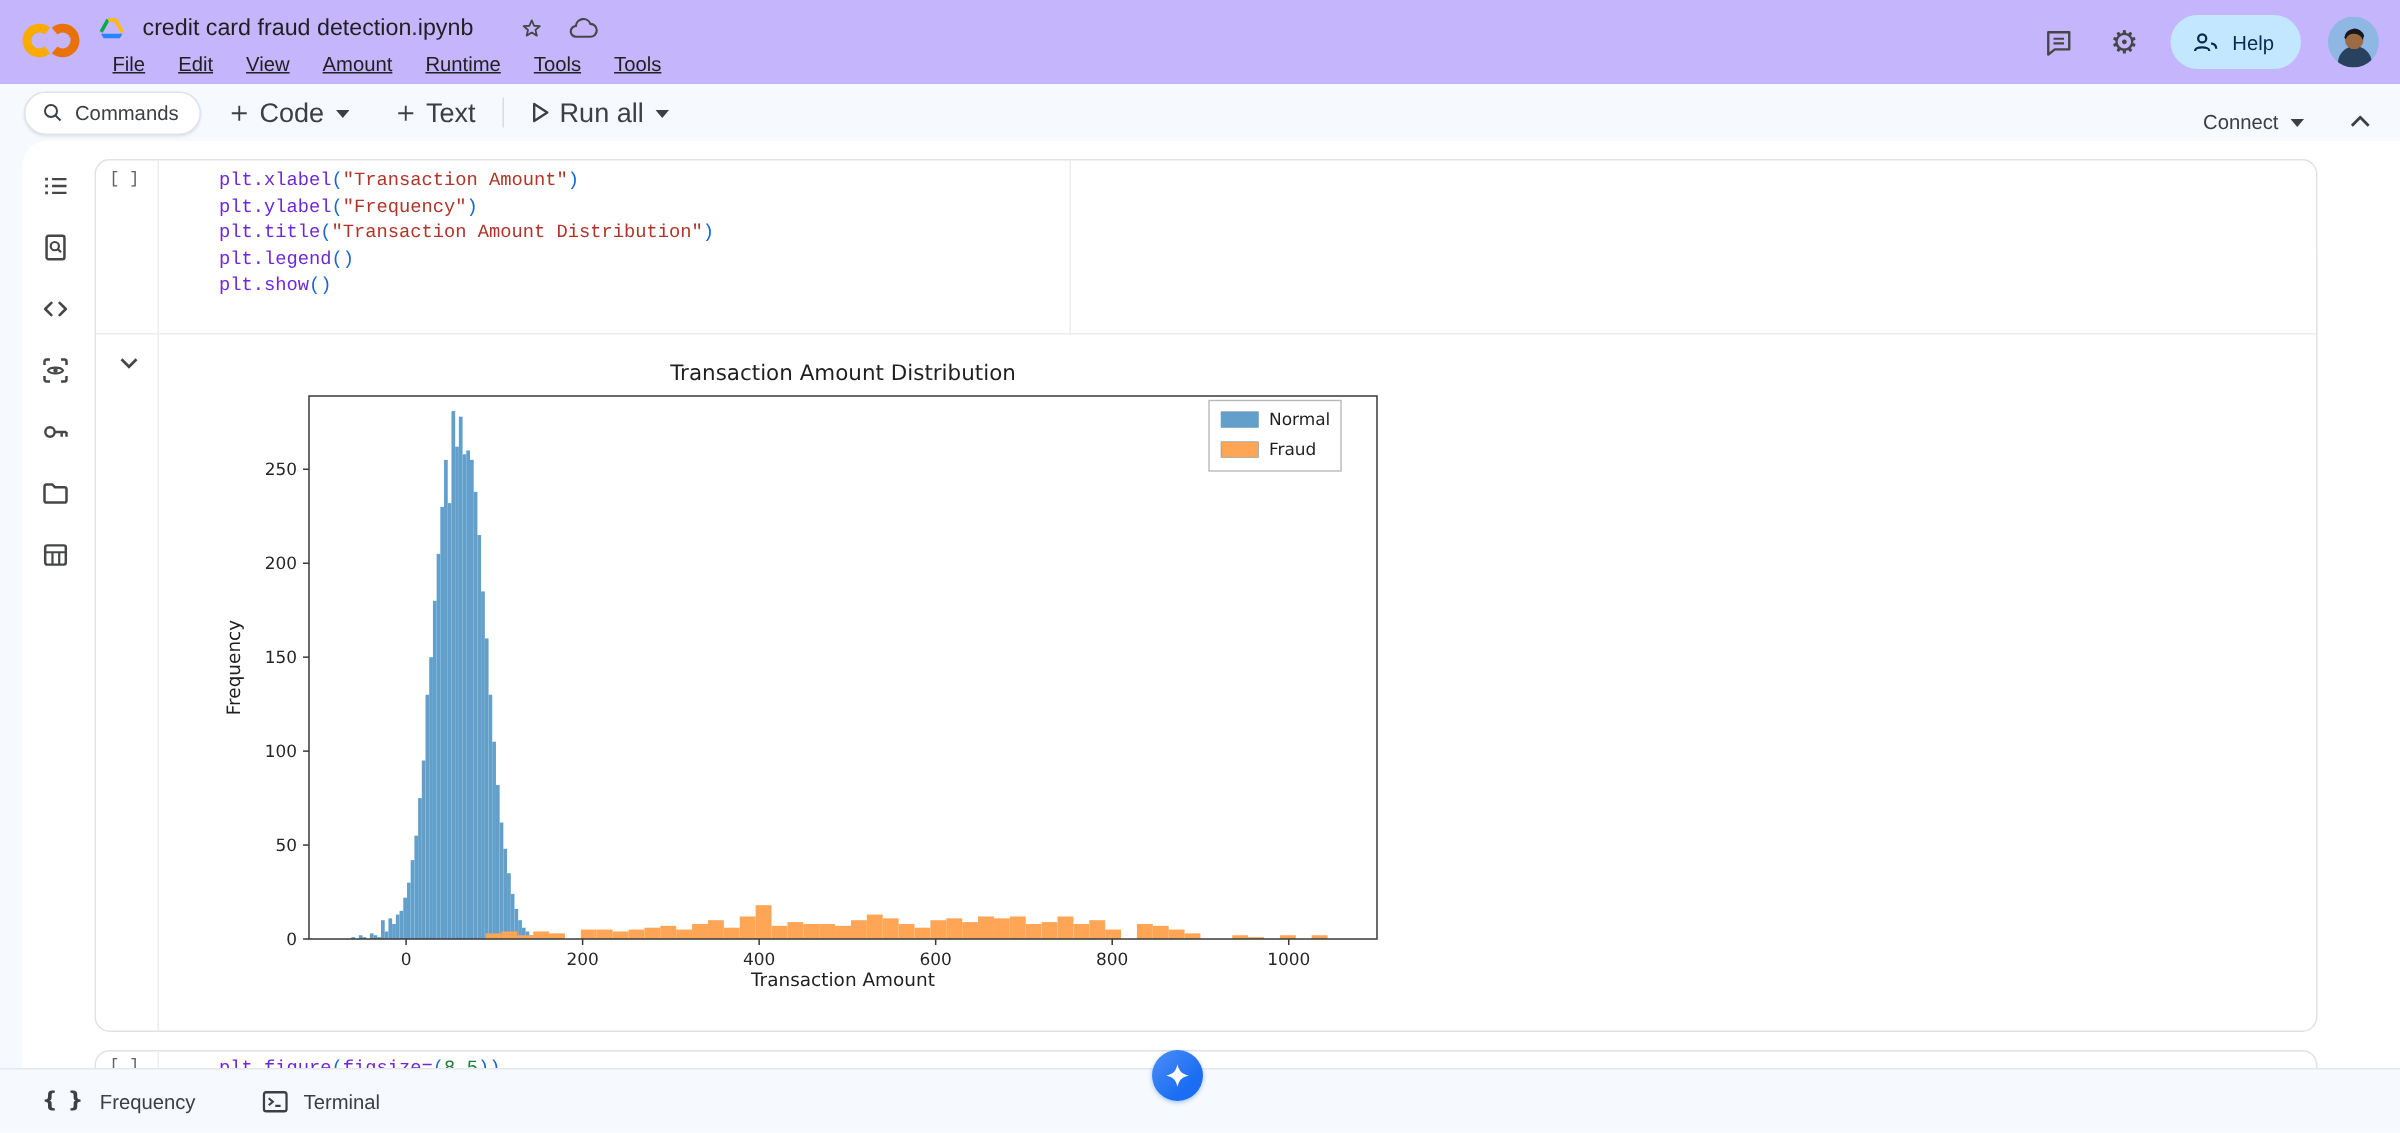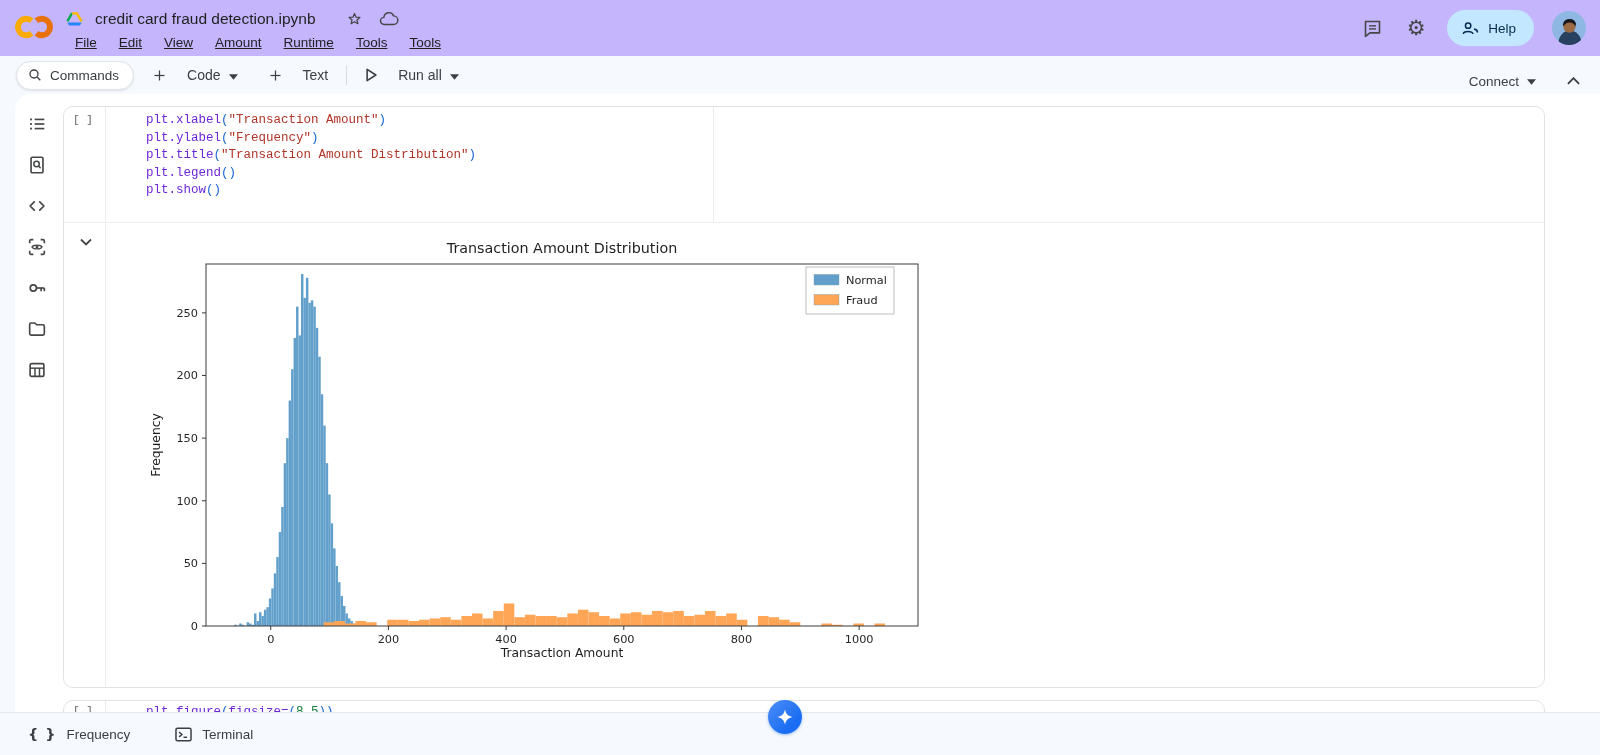--- a/index.html
+++ b/index.html
@@ -15,21 +15,21 @@
   .menu-item { font-size:13.5px; color:#1f1f1f; padding:2px 9px; border-radius:4px; cursor:pointer; }
   .hdr-right { position:absolute; right:14px; top:8px; height:40px; display:flex; align-items:center; gap:18px; }
   .icon-btn { width:26px; height:26px; display:flex; align-items:center; justify-content:center; cursor:pointer; color:#444746; }
   .share-btn { display:flex; align-items:center; gap:8px; background:#c2e7ff; color:#072b4f; border:none; border-radius:18px; height:36px; padding:0 18px 0 14px; font-size:13.5px; font-family:inherit; cursor:pointer; }
   .avatar { width:34px; height:34px; border-radius:50%; overflow:hidden; cursor:pointer; }
 
   
   .chrome { position:absolute; left:0; top:56px; width:1600px; height:699px; background:#f6f9fd; }
   .toolbar { position:absolute; left:0; top:56px; width:1600px; height:38px; display:flex; align-items:center; z-index:5; }
   .cmd-pill { display:flex; align-items:center; gap:7px; background:#fff; border:1px solid #dfe3ea; box-shadow:0 1px 2px rgba(60,64,67,.12); border-radius:15px; height:29px; padding:0 14px 0 10px; margin-left:16px; font-size:13.5px; color:#3c4043; cursor:pointer;text-align:center; }
-  .tb-btn { display:flex; align-items:center; gap:20px; font-size:14px; color:#3c4043; padding:5px 8px; border-radius:4px; cursor:pointer; }
+  .tb-btn { display:flex; align-items:center; gap:6px; font-size:18px; color:#3c4043; padding:5px 8px; border-radius:4px; cursor:pointer; }
   .tb-caret { margin-left:-4px; padding:5px 4px; cursor:pointer; }
   .tb-divider { width:1px; height:20px; background:#dadce0; margin:0 10px; }
   .tb-right { position:absolute; right:14px; top:56px; height:38px; display:flex; align-items:flex-end; gap:4px; z-index:6; }
   .connect { display:flex; align-items:center; gap:8px; font-size:13.5px; color:#3c4043; padding:5px 10px; border-radius:16px; cursor:pointer; }
 
   
   .card { position:absolute; left:15px; top:94px; width:1585px; height:618px; background:#fff; border-top-left-radius:16px; overflow:hidden; }
 
   
   .rail { position:absolute; left:15px; top:104px; width:44px; z-index:4; }

